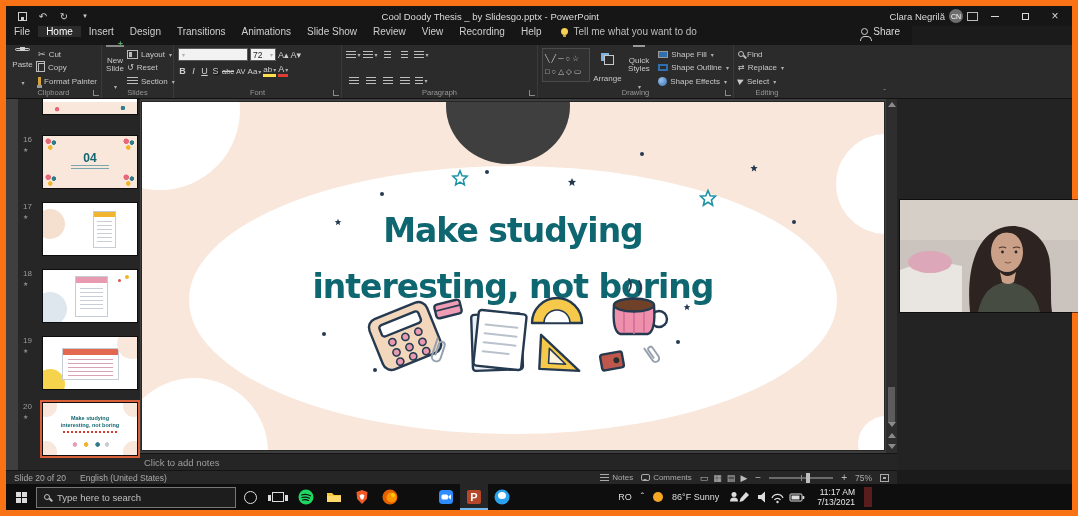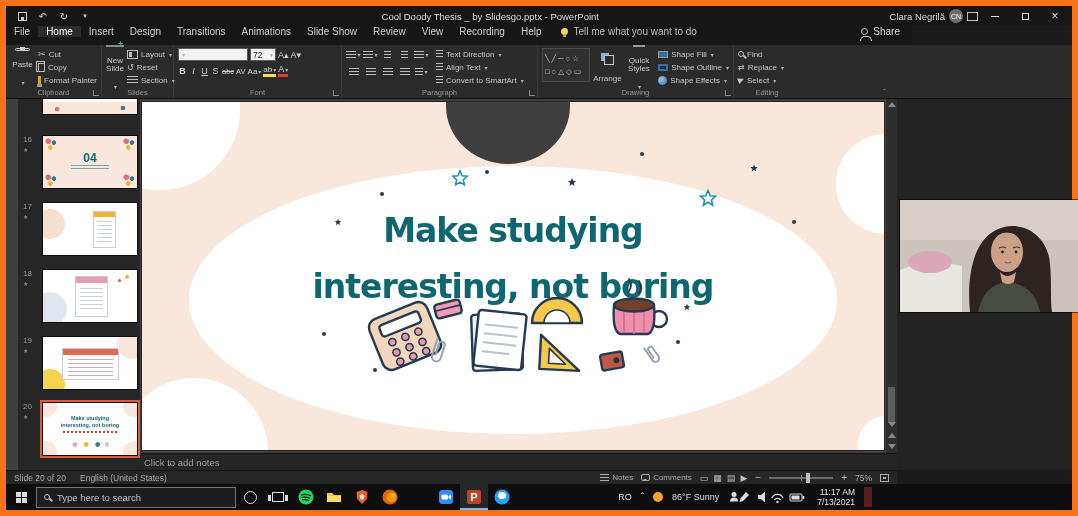--- a/index.html
+++ b/index.html
@@ -43,21 +43,21 @@
 
 
 .ribbon{position:absolute;left:0;top:39px;width:1066px;height:54px;background:#2b2b2b;
   display:flex;border-bottom:1px solid #121212;color:#c8c8c8}
 .grp{position:relative;height:100%;border-right:1px solid #3a3a3a;padding:3px 4px 11px;display:flex;gap:3px}
 .grp-label{position:absolute;bottom:1px;left:0;right:0;text-align:center;font-size:7.5px;color:#969696}
 .dlg{position:absolute;bottom:2px;right:2px;width:6px;height:6px;
   border-left:1px solid #8a8a8a;border-bottom:1px solid #8a8a8a}
 .bigbtn{width:32px;display:flex;flex-direction:column;align-items:center;justify-content:center;
   gap:10px;font-size:8px;text-align:center;line-height:8px}
-.smcol{display:flex;flex-direction:column;justify-content:flex-start;gap:1px}
+.smcol{display:flex;flex-direction:column;justify-content:space-between;gap:1px}
 .smbtn{display:flex;align-items:center;gap:3px;font-size:8px;height:12px;white-space:nowrap}
 .car::after{content:"▾";font-size:6px;color:#b0b0b0;margin-left:1px}
 .g-cut::before{content:"✂";font-size:9px}
 .i-copy{width:7px;height:9px;border:1px solid #bdbdbd;position:relative;background:#2b2b2b}
 .i-copy::before{content:"";position:absolute;left:-3px;top:-3px;width:7px;height:9px;border:1px solid #bdbdbd}
 .i-brush{width:3px;height:8px;background:#d6a23a;position:relative}
 .i-brush::after{content:"";position:absolute;left:-1px;top:8px;width:5px;height:3px;background:#9a9a9a}
 .i-clip-lg{width:15px;height:19px;border:1px solid #cfcfcf;border-radius:2px;position:relative;background:#3a3a3a}
 .i-clip-lg::before{content:"";position:absolute;top:-2px;left:4px;width:5px;height:3px;background:#cfcfcf}
 .i-clip-lg::after{content:"";position:absolute;left:3px;top:4px;right:3px;bottom:3px;background:#e8e8e8}
@@ -366,34 +366,20 @@
                 <span class="bars"></span>
               </span>
           <span class="ib">
                 <span class="bars"></span>
               </span>
           <span class="ib car">
                 <span class="bars" style="width:8px"></span>
               </span>
         </div>
       </div>
-      <div class="smcol" style="margin-left:4px">
-        <span class="smbtn car">
-              <span class="bars" style="width:7px"></span>
-              <span>Text Direction</span>
-            </span>
-        <span class="smbtn car">
-              <span class="bars" style="width:7px"></span>
-              <span>Align Text</span>
-            </span>
-        <span class="smbtn car">
-              <span class="bars" style="width:7px"></span>
-              <span>Convert to SmartArt</span>
-            </span>
-      </div>
       <span class="grp-label">Paragraph</span>
       <span class="dlg"></span>
     </div>
 
     <div class="grp" style="width:196px">
       <div class="shape-gallery">
         <span class="shape-row1"></span>
         <span class="shape-row2"></span>
       </div>
       <div class="bigbtn">

